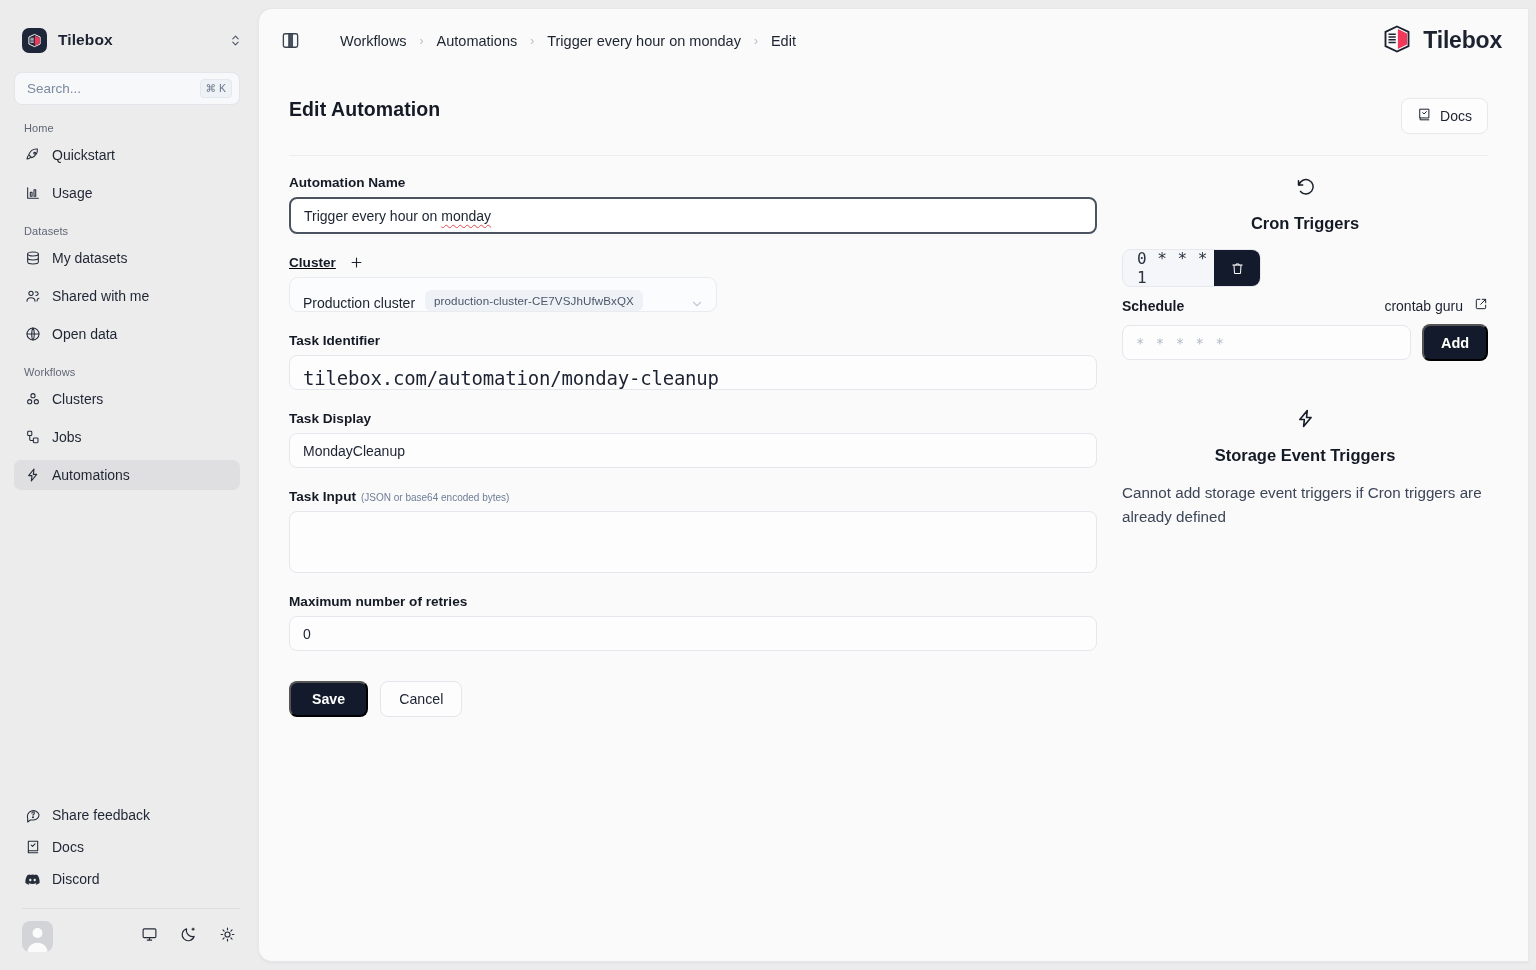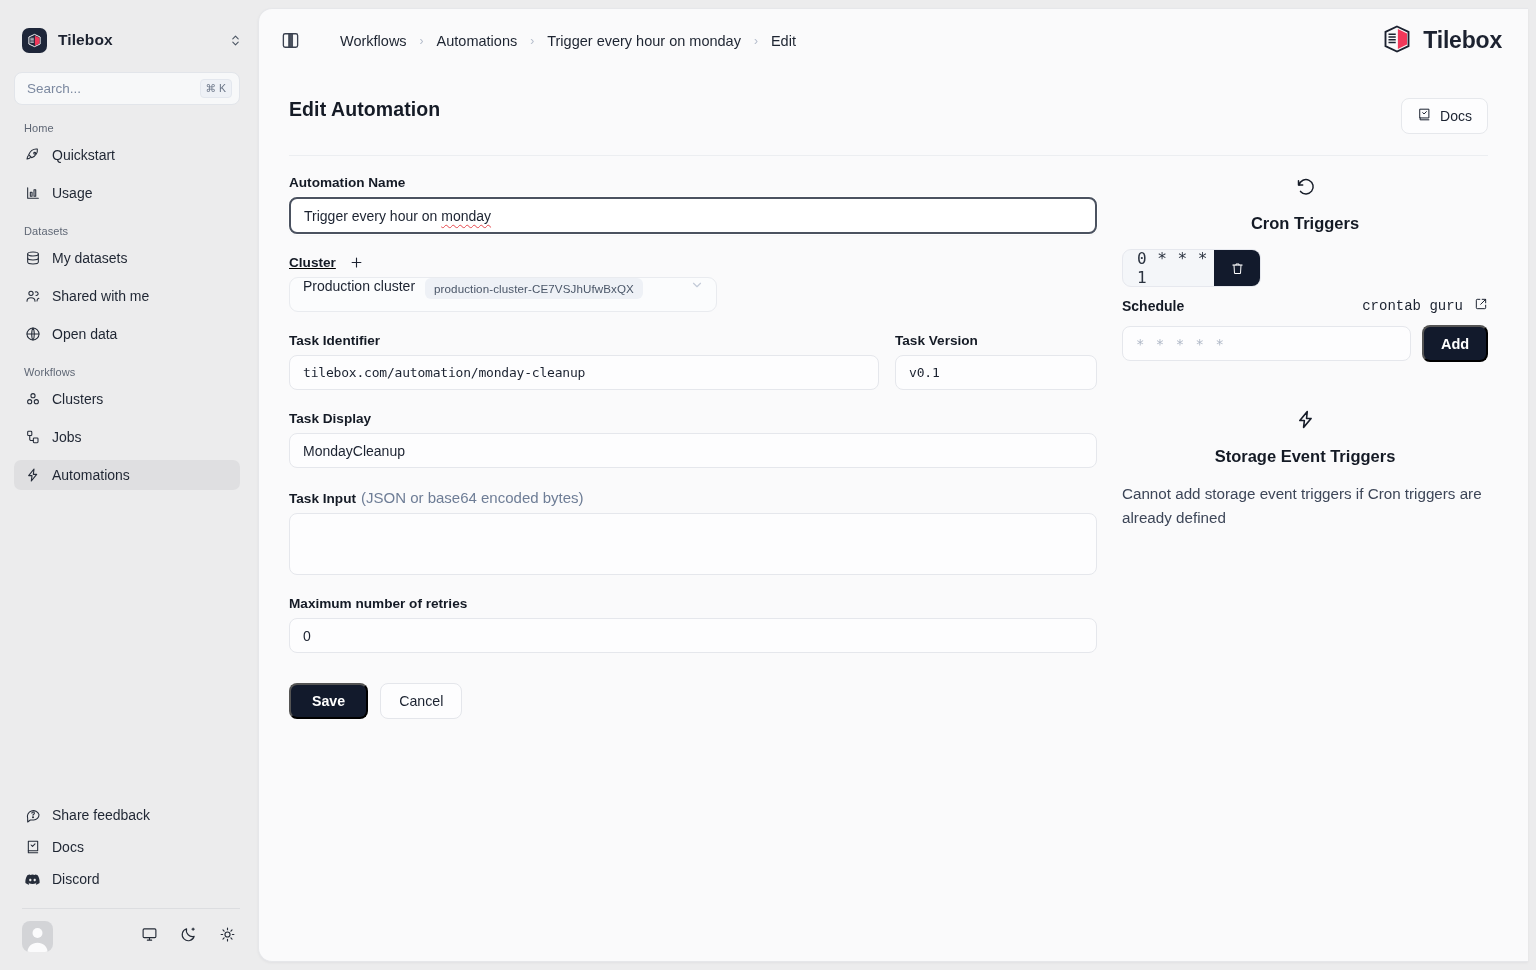--- a/index.html
+++ b/index.html
@@ -94,42 +94,42 @@
     font-size: 14px; color: #1b2230;
   }
   .head-rule { height: 1px; background: #eceef1; margin: 21px 40px 0 30px; }
 
   .body-cols { display: flex; padding: 0 40px 0 30px; gap: 0; }
   .col-left { width: 808px; flex: 0 0 808px; padding-top: 19px; }
   .col-right { flex: 1; padding-top: 20px; padding-left: 25px; }
 
   .field { margin-bottom: 0; }
   .lbl { font-size: 13.6px; font-weight: 700; color: #141a25; margin-bottom: 7px; display: block; }
-  .lbl-hint { font-weight: 400; color: #6e7d96; margin-left: 5px; font-size: 15px; }
+  .lbl-hint { font-weight: 400; color: #6e7d96; margin-left: 5px; font-size: 10px; }
   .inp {
     width: 100%; height: 35px; background: #fdfdfe;
     border: 1px solid #e5e7ec; border-radius: 8px;
     padding: 0 13px; font-size: 14px; color: #1b2230;
     display: flex; align-items: center;
   }
   .inp.focused {
     border: 2px solid #4b5260; background: #ffffff;
     box-shadow: 0 0 0 1px #fff, 0 1px 2px rgba(0,0,0,.08);
     height: 37px;
   }
-  .inp.mono { font-family: "DejaVu Sans Mono", monospace; font-size: 13px; letter-spacing: -.2px; }
+  .inp.mono { font-family: "DejaVu Sans Mono", monospace; font-size: 19px; letter-spacing: -.2px; align-items: flex-end; }
   .spell { text-decoration: underline; text-decoration-color: #e5484d; text-decoration-style: wavy; text-decoration-thickness: 1px; text-underline-offset: 3px; }
 
   .row-label { display: flex; align-items: center; gap: 13px; margin-bottom: 7px; text-decoration: underline; }
   .plus-btn { color: #1c2230; display: flex; align-items: center; }
 
   .cluster-sel {
     width: 428px; height: 35px; background: #fbfcfd;
     border: 1px solid #e9ebef; border-radius: 9px;
-    display: flex; align-items: flex-start; padding: 0 12px 0 13px; gap: 10px;
+    display: flex; align-items: flex-end; padding: 0 12px 0 13px; gap: 10px;
   }
   .cluster-name { font-size: 14px; color: #1b2230; }
   .cluster-slug {
     font-size: 11.6px; color: #4a5668; background: #eef1f6;
     border-radius: 6px; padding: 4px 9px; letter-spacing: .1px;
   }
   .chev { margin-left: auto; color: #c3cbd8; display: flex; }
 
   .two-col { display: flex; gap: 16px; }
   .tc-a { flex: 1; }
@@ -168,21 +168,21 @@
     font-family: "DejaVu Sans Mono", monospace; font-size: 16px; color: #2b3340;
     letter-spacing: .5px;
   }
   .cron-del {
     width: 46px; background: #121a2c; display: flex; align-items: center;
     justify-content: center; color: #fff;
   }
 
   .sched-head { display: flex; align-items: center; margin: 10px 0 10px 0; justify-content: center; }
   .sched-lbl { font-size: 14px; font-weight: 700; color: #141a25; }
-  .sched-link { margin-left: auto; display: flex; align-items: center; gap: 11px; font-size: 14px; color: #1b2230; font-family: Liberation Mono, monospace; }
+  .sched-link { margin-left: auto; display: flex; align-items: center; gap: 11px; font-size: 14px; color: #1b2230; }
 
   .sched-row { display: flex; gap: 11px; align-items: center; }
   .sched-inp {
     flex: 1; height: 35px; background: #fdfdfe; border: 1px solid #e5e7ec;
     border-radius: 8px; display: flex; align-items: center; padding: 0 13px;
     font-family: "DejaVu Sans Mono", monospace; font-size: 14px; color: #aeb7c6;
     letter-spacing: 1.5px;
   }
   .add-btn {
     width: 66px; height: 37px; background: #121a2c; color: #fff;
@@ -464,26 +464,20 @@
 
         <div class="gap-m"></div>
 
         <div class="two-col">
           <div class="tc-a">
             <label class="lbl">Task Identifier</label>
             <div class="inp mono">
               <span>tilebox.com/automation/monday-cleanup</span>
             </div>
           </div>
-          <div class="tc-b">
-            <label class="lbl">Task Version</label>
-            <div class="inp mono">
-              <span>v0.1</span>
-            </div>
-          </div>
         </div>
 
         <div class="gap-m"></div>
 
         <div class="field">
           <label class="lbl">Task Display</label>
           <div class="inp">
             <span>MondayCleanup</span>
           </div>
         </div>

